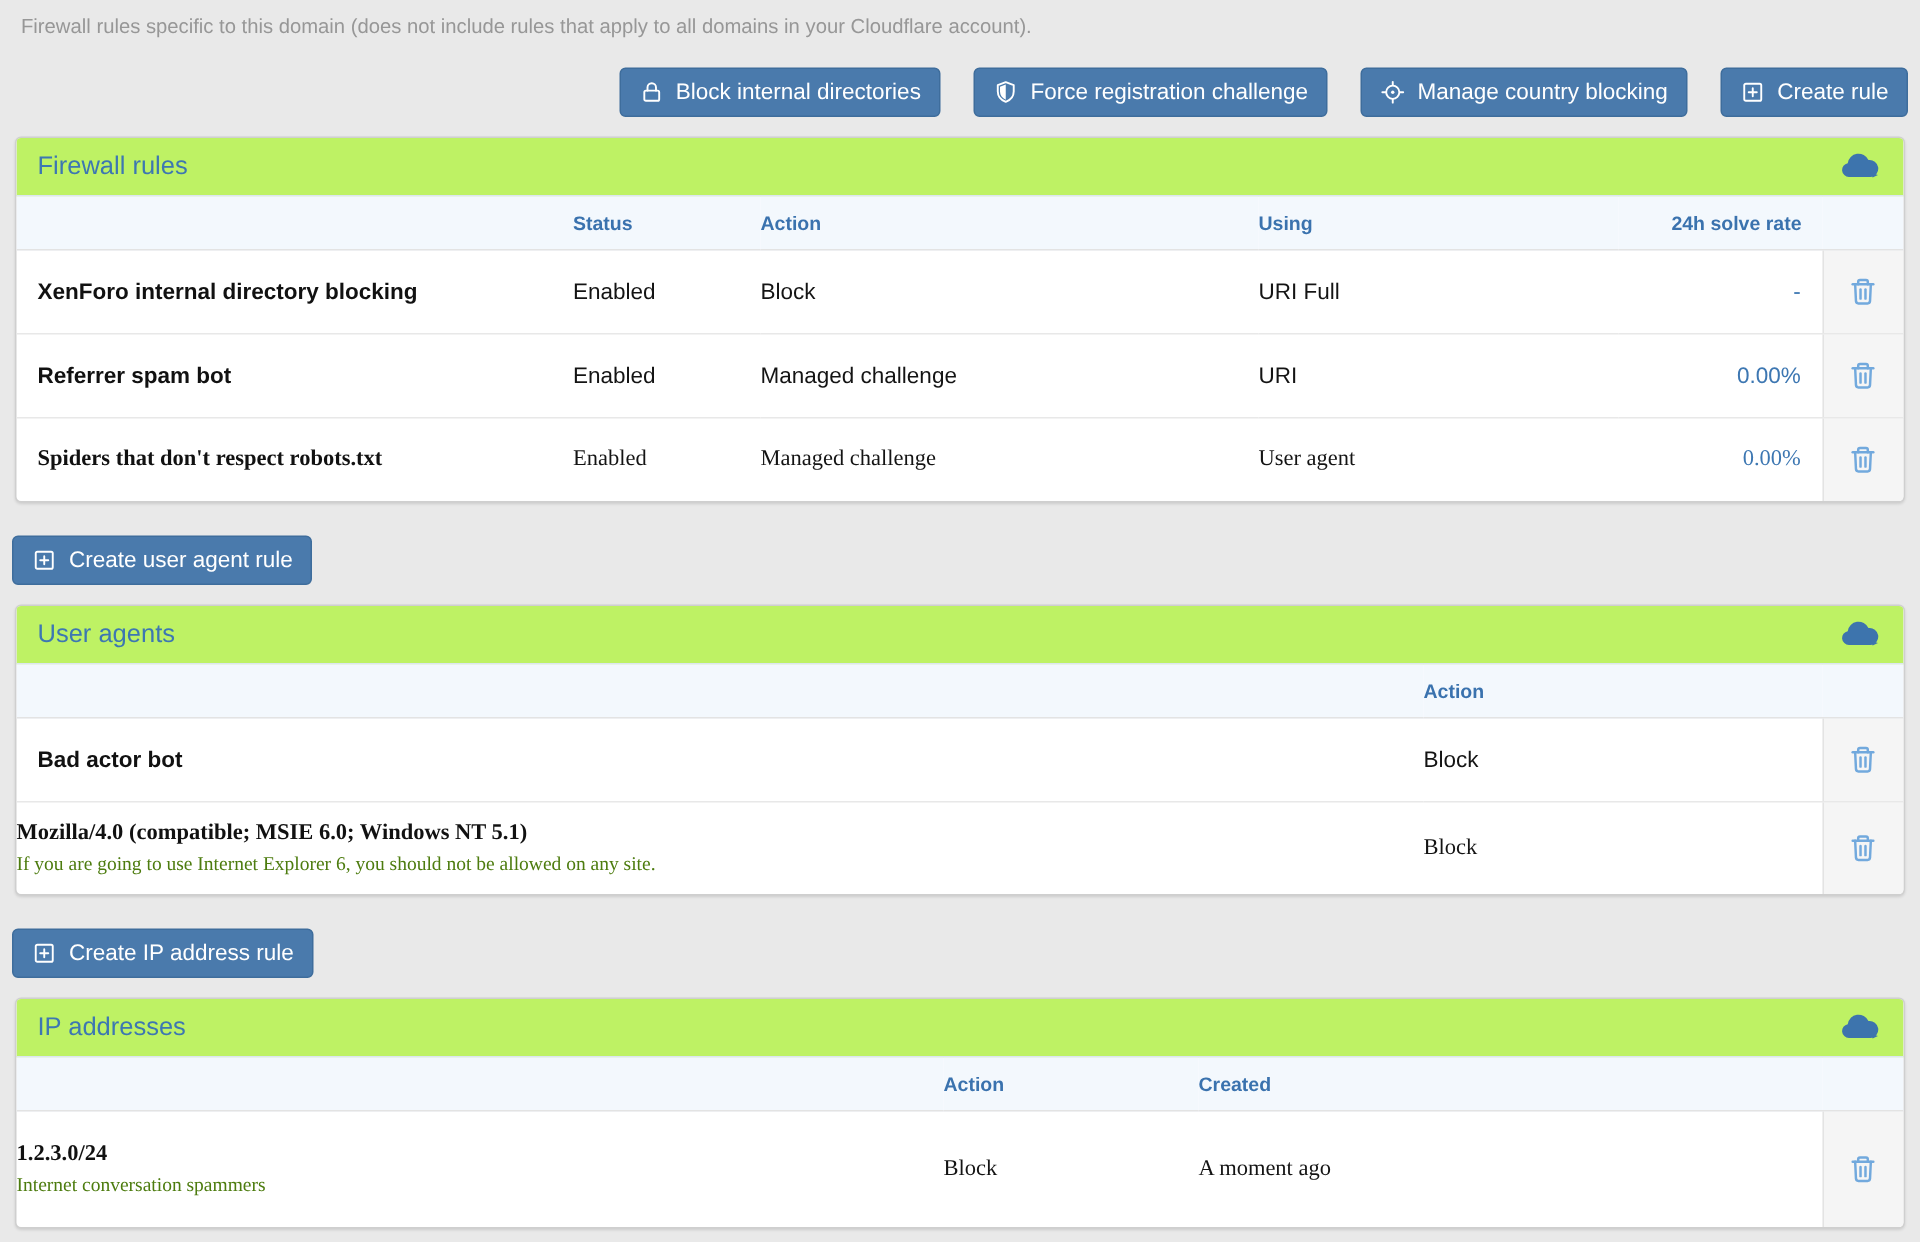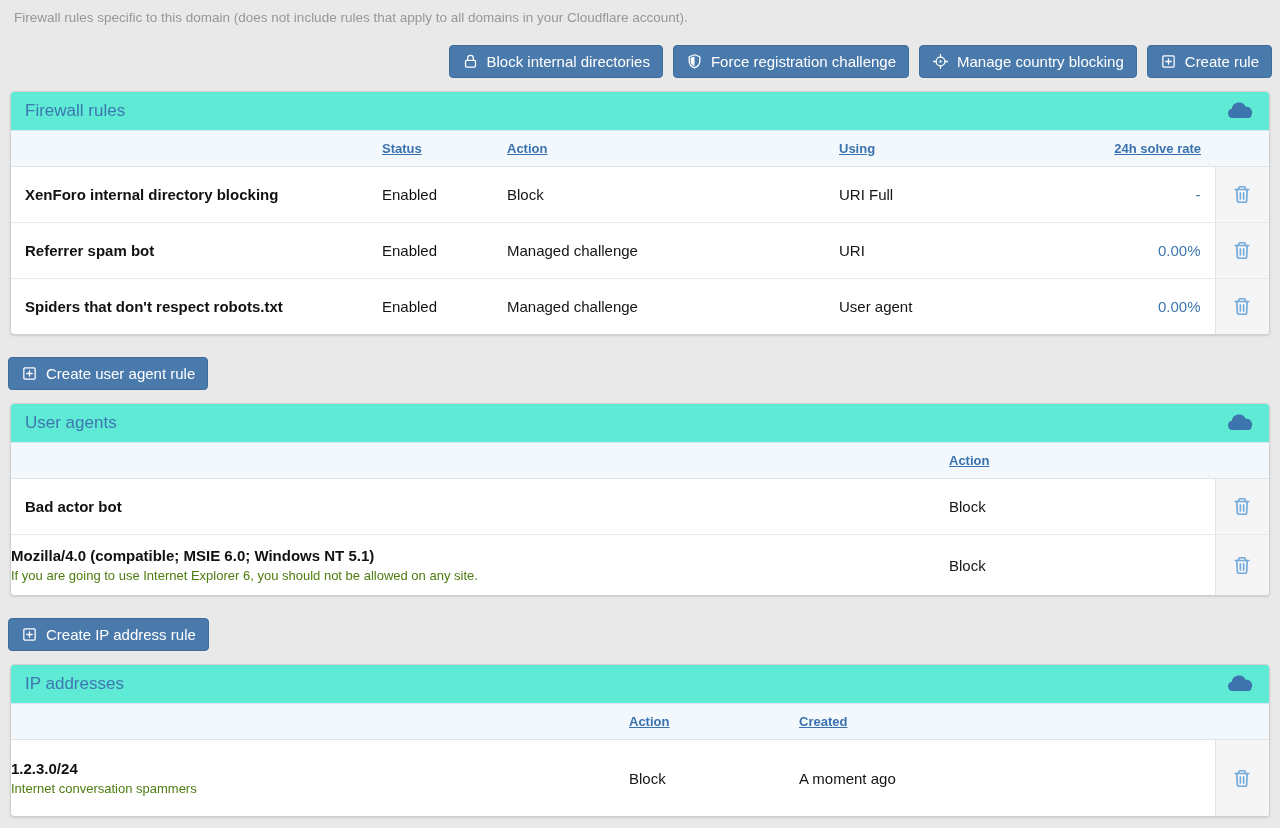--- a/index.html
+++ b/index.html
@@ -9,21 +9,21 @@
     background: #e9e9e9;
     font-family: "Liberation Sans", sans-serif;
     -webkit-font-smoothing: antialiased;
   }
   .intro {
     margin: 10px 14px 16px;
     font-size: 13.5px;
     color: #979797;
   }
   .toolbar {
-    display: flex; justify-content: flex-end; gap: 10px;
+    display: flex; justify-content: flex-end; gap: 22px;
     margin: 20px 8px 0;
   }
   .btn {
     display: inline-flex; align-items: center; gap: 8px;
     background: #4a7aac; border: 1px solid #3e6d9c; color: #fff;
     font-family: inherit; font-size: 15px;
     height: 33px; padding: 0 12px; border-radius: 4px;
     cursor: pointer; white-space: nowrap;
   }
   .btn svg { width: 17px; height: 17px; flex: none; }
@@ -31,45 +31,44 @@
   .section {
     margin: 13px 10px 0;
     background: #fff;
     border: 1px solid #cfcfcf;
     border-radius: 4px;
     box-shadow: 0 1px 2px rgba(0,0,0,.12);
     overflow: hidden;
   }
   .section-header {
     display: flex; justify-content: space-between; align-items: center;
-    background: #5eead4;
+    background: #bef264;
     padding: 9px 14px;
     border-bottom: 1px solid #dce6f0;
   }
   .section-title { color: #3d77b2; font-size: 17px; }
   .cloud-badge { color: #3d74ad; display: inline-flex; }
   .cloud-badge svg { width: 28px; height: 18px; }
   table { width: 100%; border-collapse: collapse; table-layout: fixed; }
   thead th {
     background: #f3f8fd;
     color: #3a72ae; font-size: 13px; font-weight: bold; text-align: left;
     padding: 10px 0;
     border-bottom: 1px solid #e3e3e3;
-    text-decoration: underline;
   }
   thead th.first, td.cell-name { padding-left: 14px; }
   tbody td {
     border-bottom: 1px solid #e8e8e8;
     vertical-align: middle;
     font-size: 15px; color: #141414;
     padding: 19px 0;
   }
   tr.row-tall td { padding: 12px 0; }
   tr.row-xtall td { padding: 20px 0; }
-  tbody tr:last-child td { border-bottom: none; }
+  tbody tr:last-child td { border-bottom: none; font-family: Liberation Serif, serif; }
   .name { font-weight: bold; color: #111; }
   .desc { font-size: 13px; color: #4d7c0f; font-weight: normal; margin-top: 4px; }
   th.num, td.num { text-align: right; padding-right: 14px; }
   a.rate { color: #3d77b2; text-decoration: none; }
   td.trash-cell {
     background: #f5f5f5;
     border-left: 1px solid #e3e3e3;
     text-align: center; padding: 0;
   }
   tbody tr:last-child td.trash-cell { border-bottom: none; }

